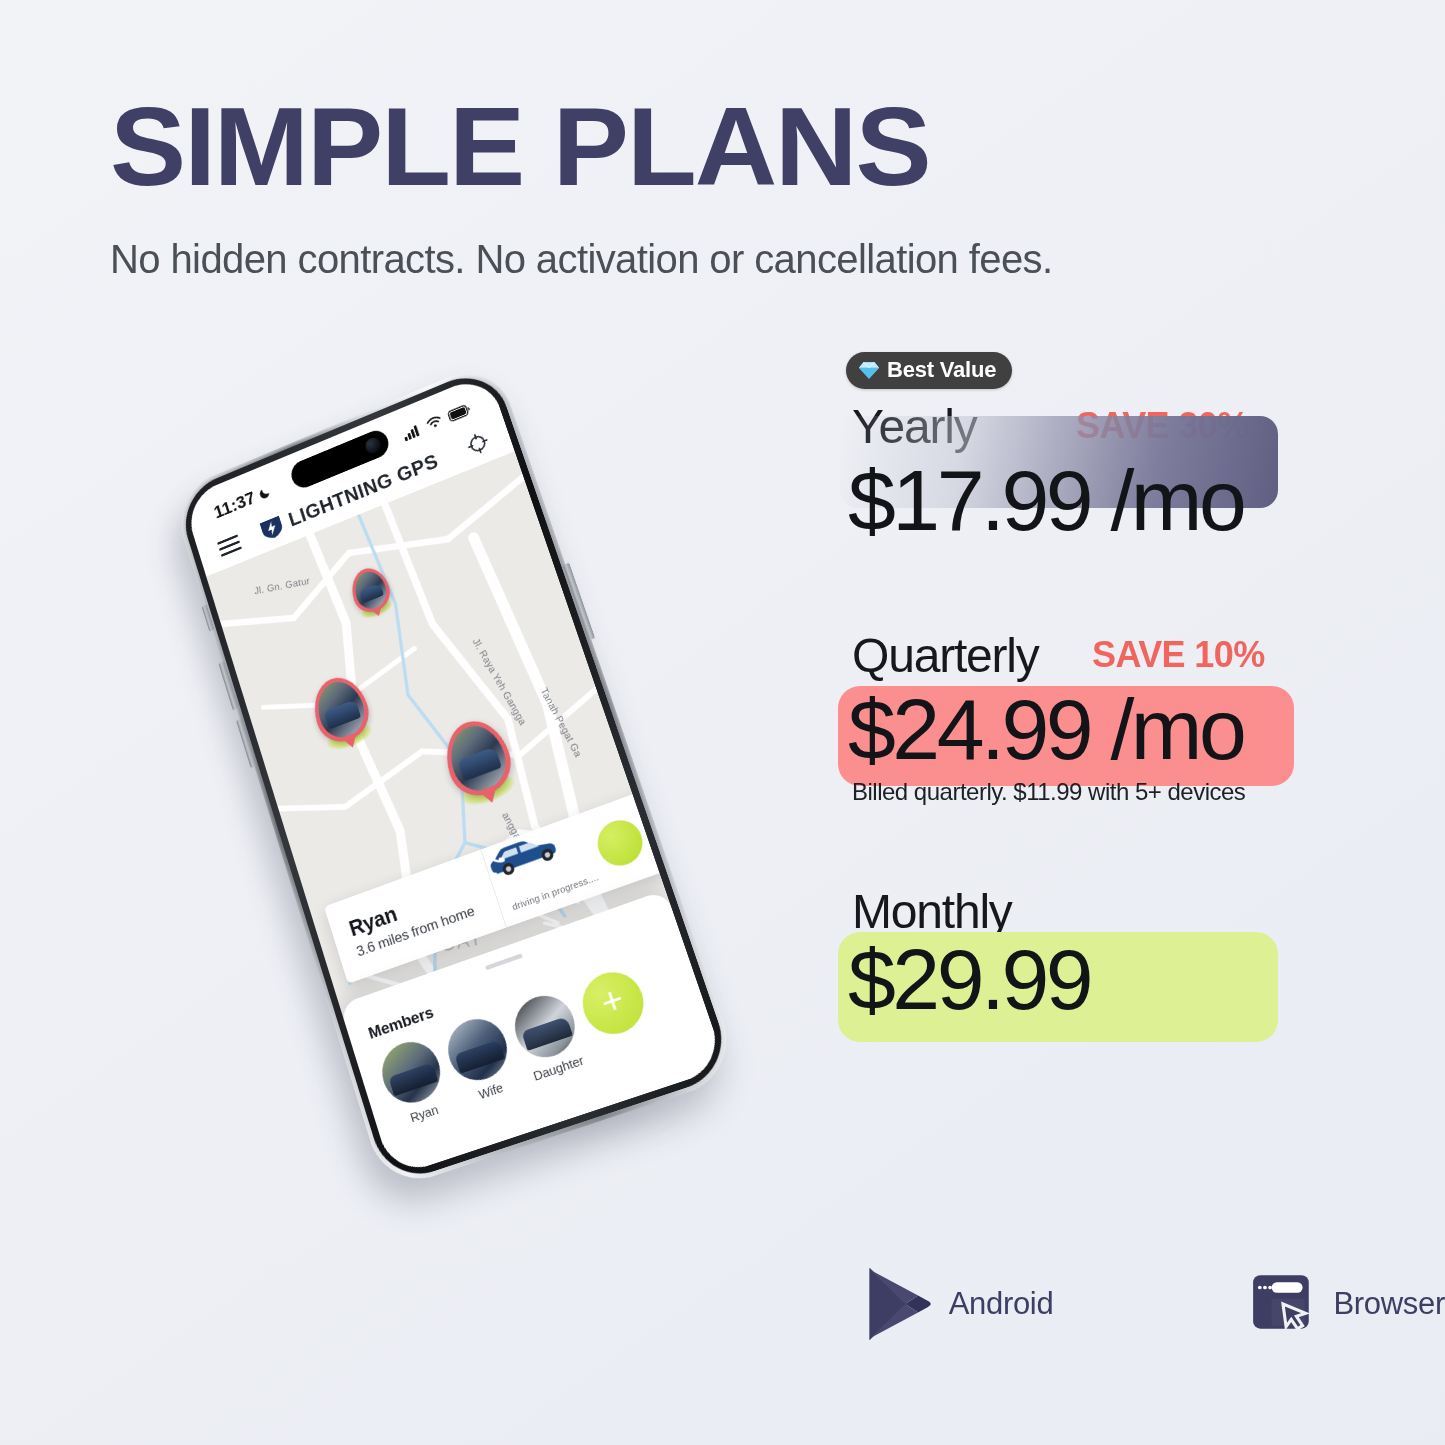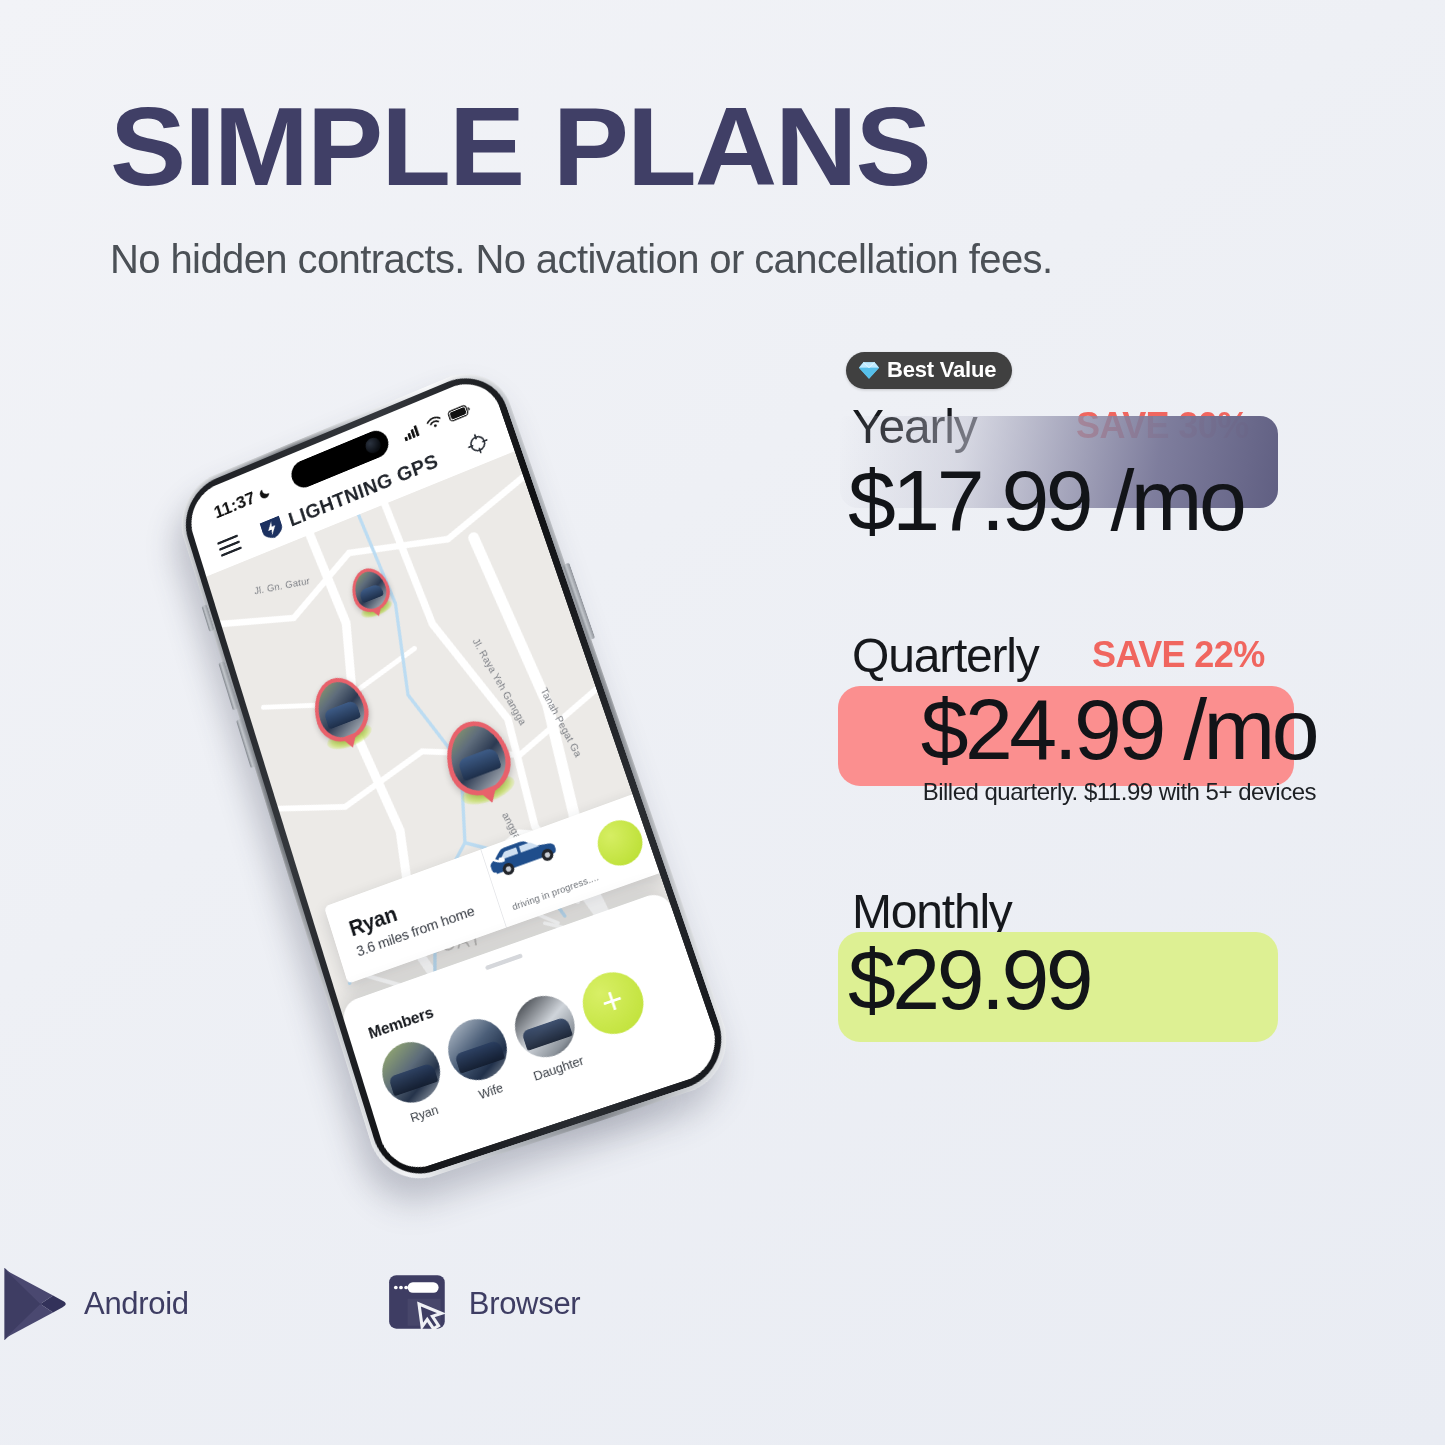--- a/index.html
+++ b/index.html
@@ -81,21 +81,21 @@
     background:#fb8f8f; border-radius:22px;
   }
   .hl-monthly{
     left:-8px; top:48px; width:440px; height:110px;
     background:#ddf093; border-radius:22px;
   }
 
   
   .platforms{
     position:absolute; left:0; right:0; top:1268px;
-    display:flex; justify-content:flex-start; gap:196px;
+    display:flex; justify-content:flex-end; gap:196px;
     align-items:center;
   }
   .plat{ display:flex; align-items:center; gap:16px; }
   .plat-label{ font-size:31px; color:#3e3d63; letter-spacing:-0.3px; }
   .plat svg{ display:block; }
 
   
   #phone-wrap{
     position:absolute; left:150px; top:355px;
     width:620px; height:860px;
@@ -455,24 +455,24 @@
         <span>Best Value</span>
       </div>
       <div class="plan-row" style="margin-top:10px;">
         <div class="plan-name">Yearly</div>
         <div class="save" style="left:230px;">SAVE 30%</div>
       </div>
       <div class="hl hl-yearly"></div>
       <div class="price">$17.99 /mo</div>
     </div>
 
-    <div class="plan" style="height:246px;text-align:right;">
+    <div class="plan" style="height:246px;">
       <div class="plan-row">
         <div class="plan-name">Quarterly</div>
-        <div class="save" style="left:246px;">SAVE 22%</div>
+        <div class="save" style="left:246px;">SAVE 10%</div>
       </div>
       <div class="hl hl-quarterly"></div>
       <div class="price">$24.99 /mo</div>
       <div class="note">Billed quarterly. $11.99 with 5+ devices</div>
     </div>
 
     <div class="plan" style="height:230px;">
       <div class="plan-row" style="height:52px;">
         <div class="plan-name">Monthly</div>
         <div class="save" style="left:300px;"></div>

